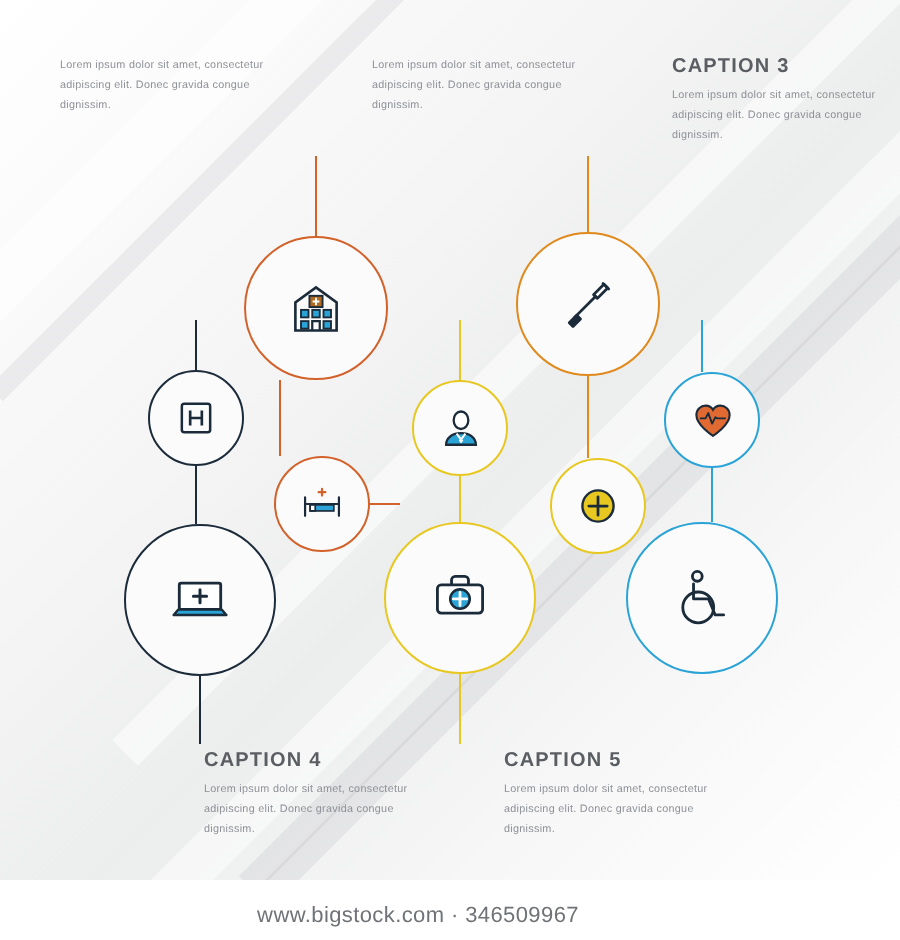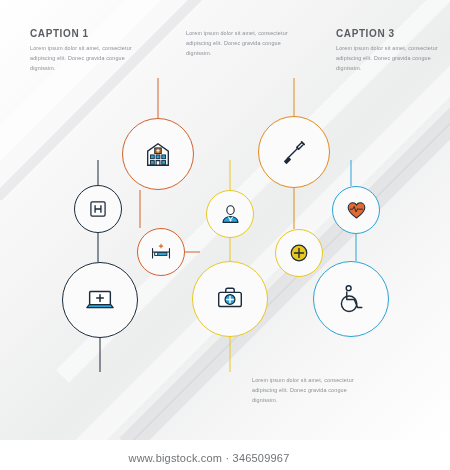--- a/index.html
+++ b/index.html
@@ -105,31 +105,35 @@
 
     <path d="M100,338 L100,372" stroke="#1b2b3a" stroke-width="1" fill="none"></path>
 
     <path d="M356,234 L356,261" stroke="#2aa3d6" stroke-width="1" fill="none"></path>
     <path d="M351,186 L351,160" stroke="#2aa3d6" stroke-width="1" fill="none"></path>
 
     <path d="M378,78 L378,160" stroke="#2aa3d6" stroke-width="0" fill="none"></path>
   </svg>
 
   <div class="caption" id="cap1">
-    <div class="c-title">CAPTION 1</div>
     <div class="c-body">Lorem ipsum dolor sit amet, consectetur adipiscing elit. Donec gravida congue dignissim.</div>
   </div>
   <div class="caption" id="cap2">
     <div class="c-body">Lorem ipsum dolor sit amet, consectetur adipiscing elit. Donec gravida congue dignissim.</div>
   </div>
   <div class="caption" id="cap3">
     <div class="c-title">CAPTION 3</div>
     <div class="c-body">Lorem ipsum dolor sit amet, consectetur adipiscing elit. Donec gravida congue dignissim.</div>
   </div>
+  <div class="caption" id="cap4">
+    <div class="c-title">CAPTION 4</div>
+    <div class="c-body">Lorem ipsum dolor sit amet, consectetur adipiscing elit. Donec gravida congue dignissim.</div>
+  </div>
   <div class="caption" id="cap5">
+    <div class="c-title">CAPTION 5</div>
     <div class="c-body">Lorem ipsum dolor sit amet, consectetur adipiscing elit. Donec gravida congue dignissim.</div>
   </div>
 
   <div class="node" style="left:122px; top:118px; width:72px; height:72px; border:1.4px solid #d2622a;">
     <span>
       <svg width="30" height="30" viewBox="0 0 32 32" fill="none" stroke="#1b2b3a" stroke-width="1.4">
         <path d="M5 28 V13 L16 5 L27 13 V28 Z"></path>
         <rect x="12.5" y="9.5" width="7" height="6" fill="#b06a22" stroke="#1b2b3a" stroke-width="1"></rect>
         <path d="M16 10.5 v4 M14.2 12.5 h3.6" stroke="#ffffff" stroke-width="1"></path>
         <rect x="8" y="17" width="4" height="4" fill="#2aa3d6" stroke="#1b2b3a" stroke-width="1"></rect>

